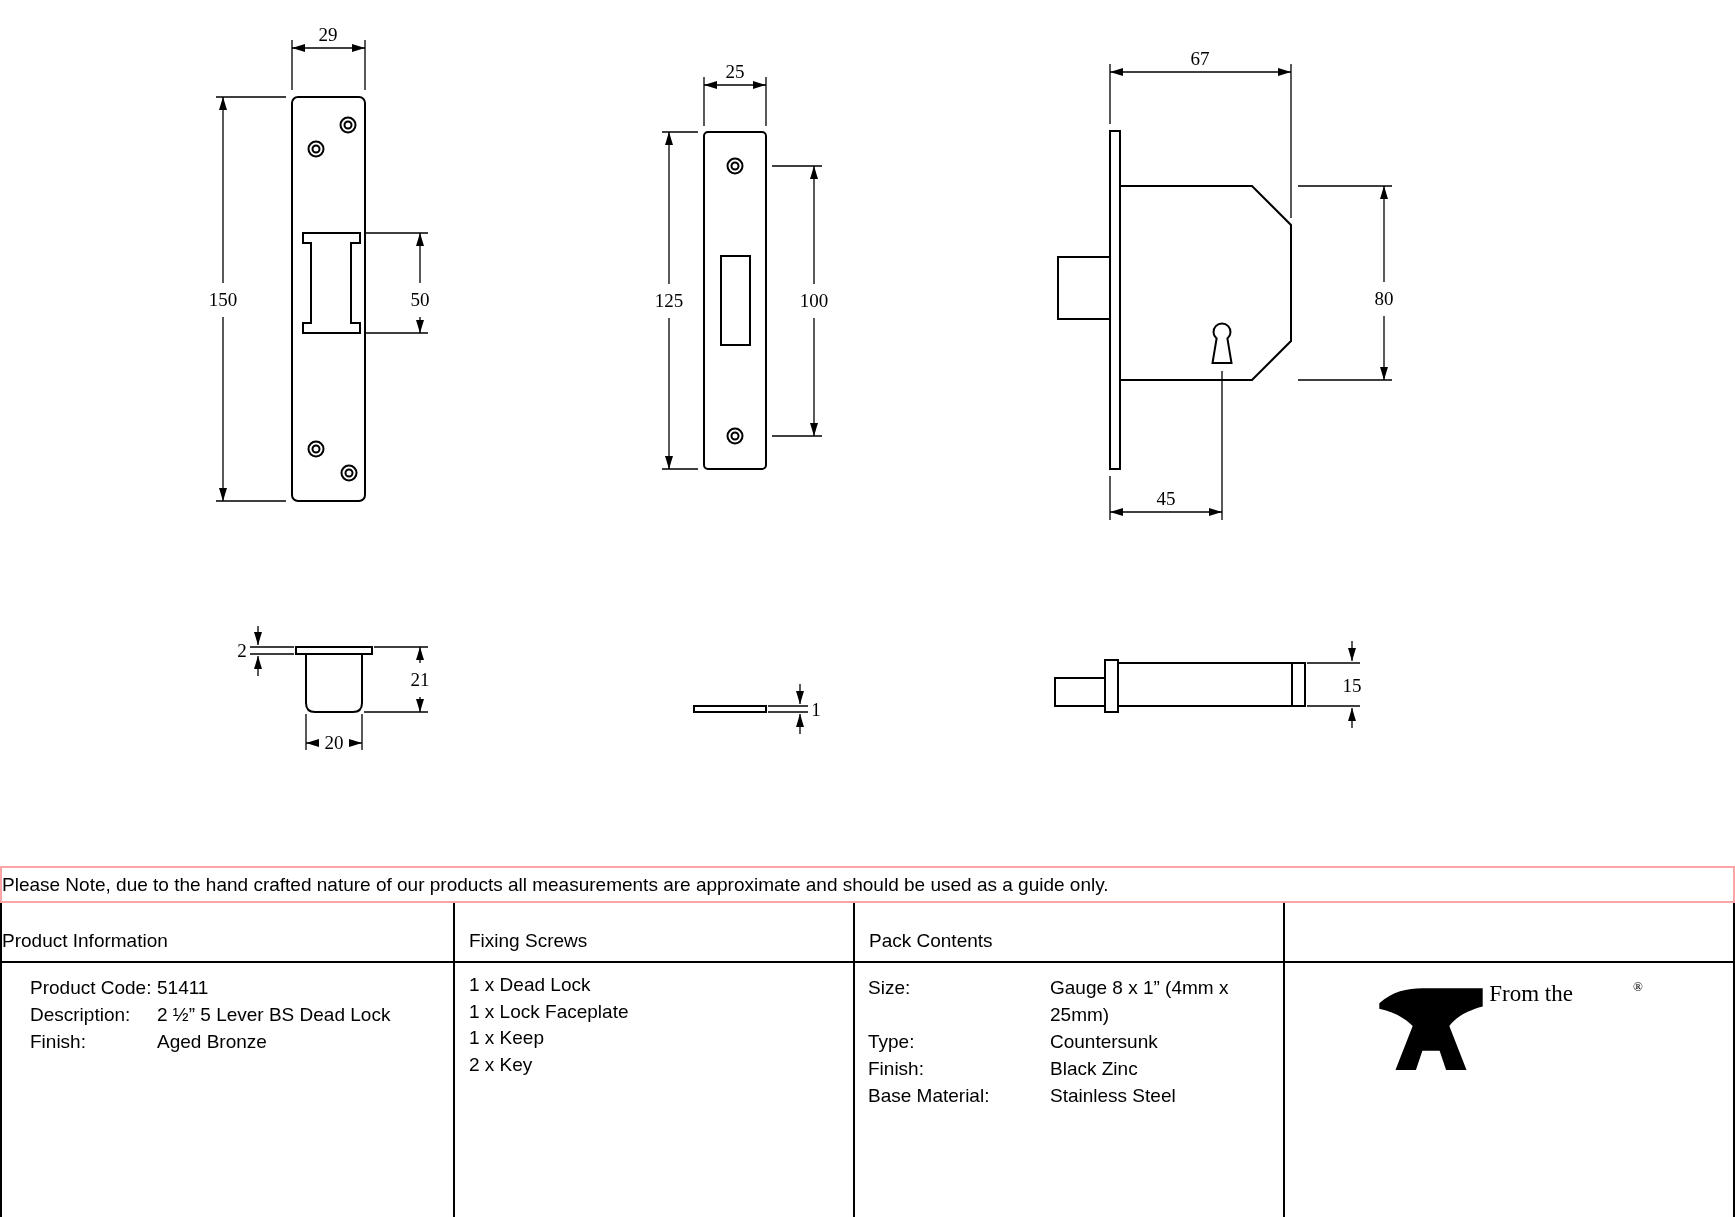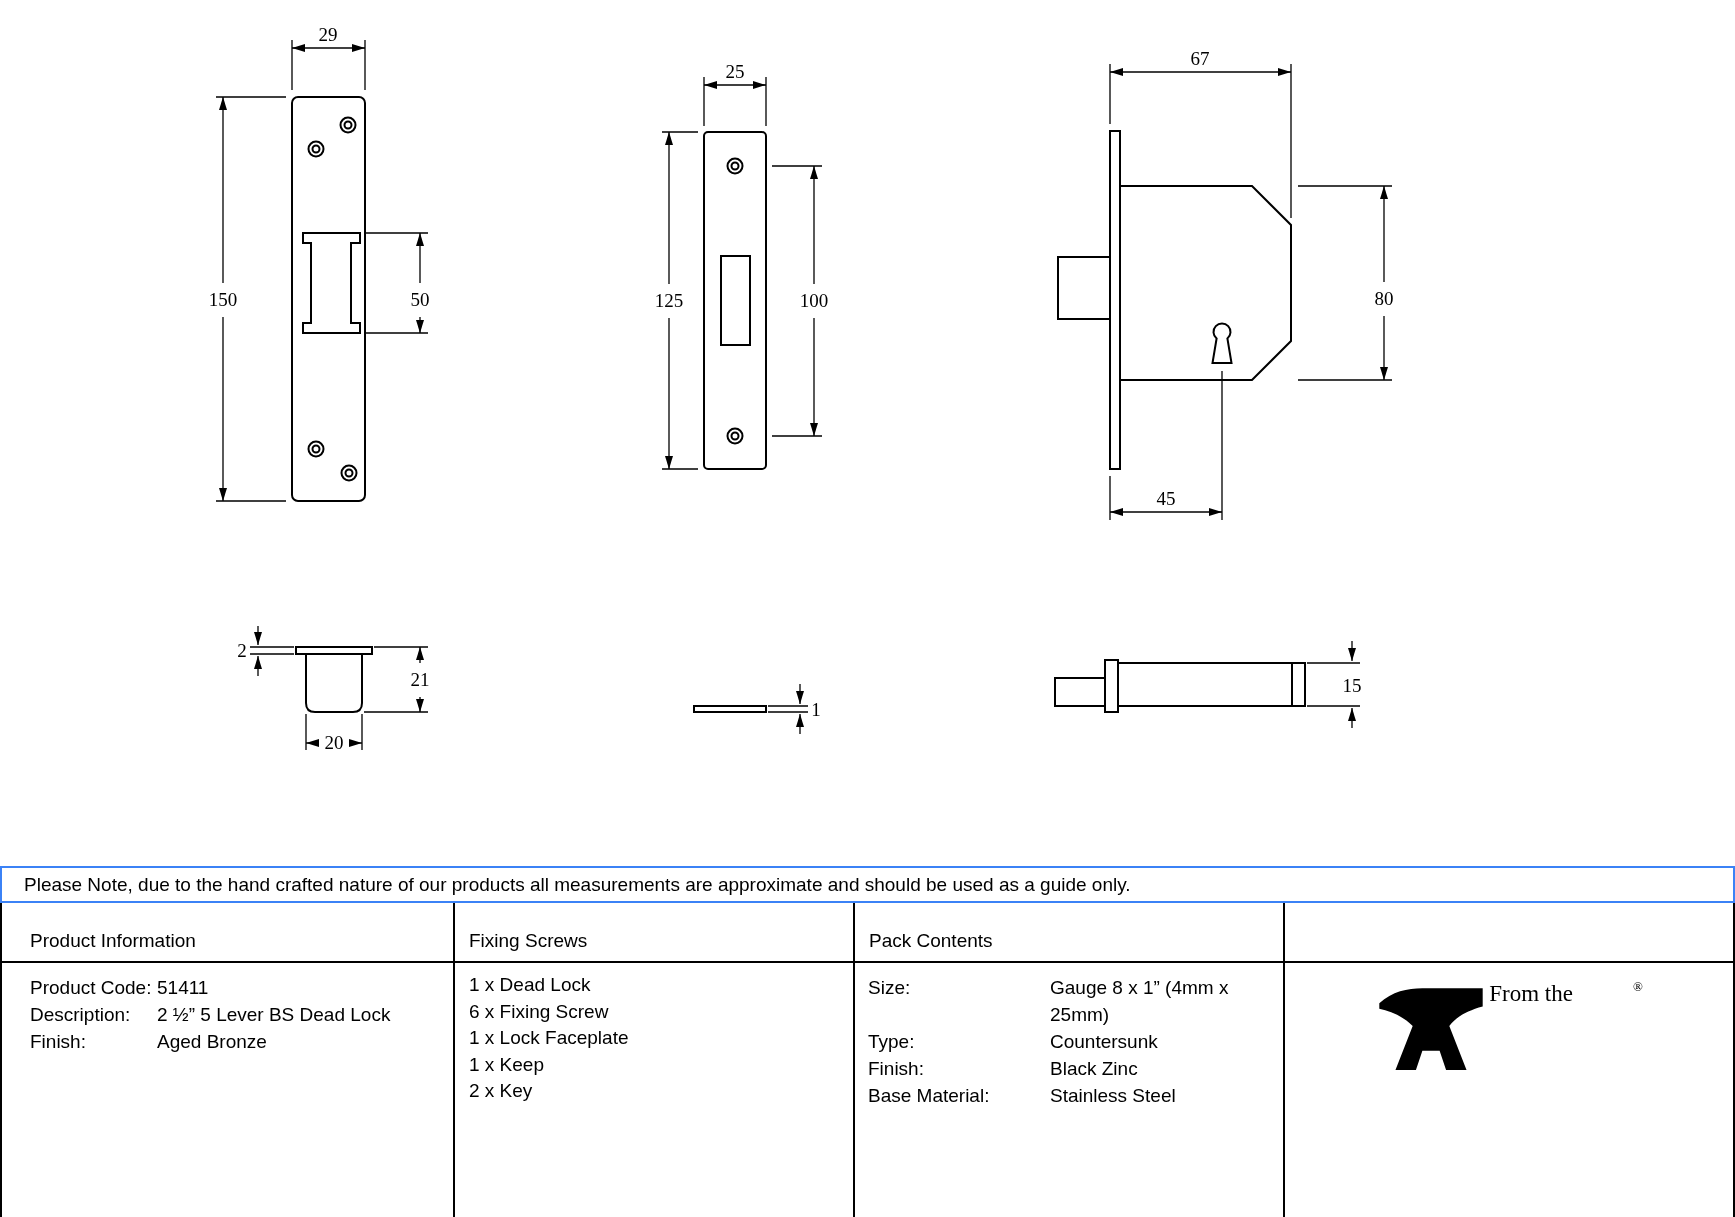--- a/index.html
+++ b/index.html
@@ -10,33 +10,33 @@
   .drawings { width: 1735px; height: 866px; }
   .drawings svg { display: block; }
 
   
   .p  { fill: #fff; stroke: #000; stroke-width: 2; }
   .ln { fill: none; stroke: #000; stroke-width: 2; }
   .d  { fill: none; stroke: #000; stroke-width: 1.3; }
   .dt { font-family: "Liberation Serif", serif; font-size: 19px; fill: #000; text-anchor: middle; }
 
   .note-bar {
-    height: 37px; border: 2px solid #3b82f6;
+    height: 37px; border: 2px solid #fca5a5;
     display: flex; align-items: center;
-    padding-left: 22px; font-size: 19px;
+    font-size: 19px;
   }
 
   .thead {
     height: 60px;
     border-left: 2px solid #000; border-right: 2px solid #000; border-bottom: 2px solid #000;
     display: grid; grid-template-columns: 453px 400px 430px 448px;
   }
   .th { display: flex; align-items: flex-end; padding-bottom: 9px; font-size: 19px; border-right: 2px solid #000; }
   .th:last-child { border-right: none; }
-  .th.c1 { padding-left: 28px; }
+  .th.c1 { }
   .th.c2, .th.c3 { padding-left: 14px; }
 
   .tbody {
     height: 275px;
     border-left: 2px solid #000; border-right: 2px solid #000; border-bottom: 2px solid #000;
     display: grid; grid-template-columns: 453px 400px 430px 448px;
   }
   .td { border-right: 2px solid #000; font-size: 19px; }
   .td:last-child { border-right: none; }
   .td.c1 { padding: 11px 0 0 28px; }
@@ -192,21 +192,20 @@
         <span>2 ½” 5 Lever BS Dead Lock</span>
       </div>
       <div class="kv">
         <span>Finish:</span>
         <span>Aged Bronze</span>
       </div>
     </div>
 
     <div class="td c2">
       <div class="pack-item">1 x Dead Lock</div>
-      <div class="pack-item">6 x Fixing Screw</div>
       <div class="pack-item">1 x Lock Faceplate</div>
       <div class="pack-item">1 x Keep</div>
       <div class="pack-item">2 x Key</div>
     </div>
 
     <div class="td c3">
       <div class="kv">
         <span>Size:</span>
         <span>Gauge 8 x 1” (4mm x 25mm)</span>
       </div>

